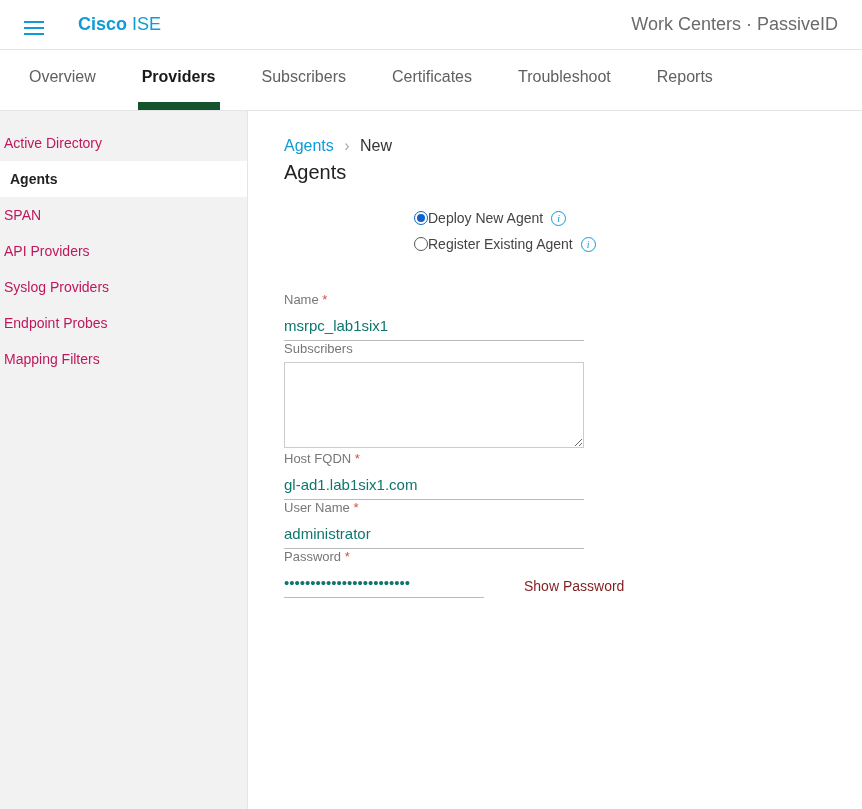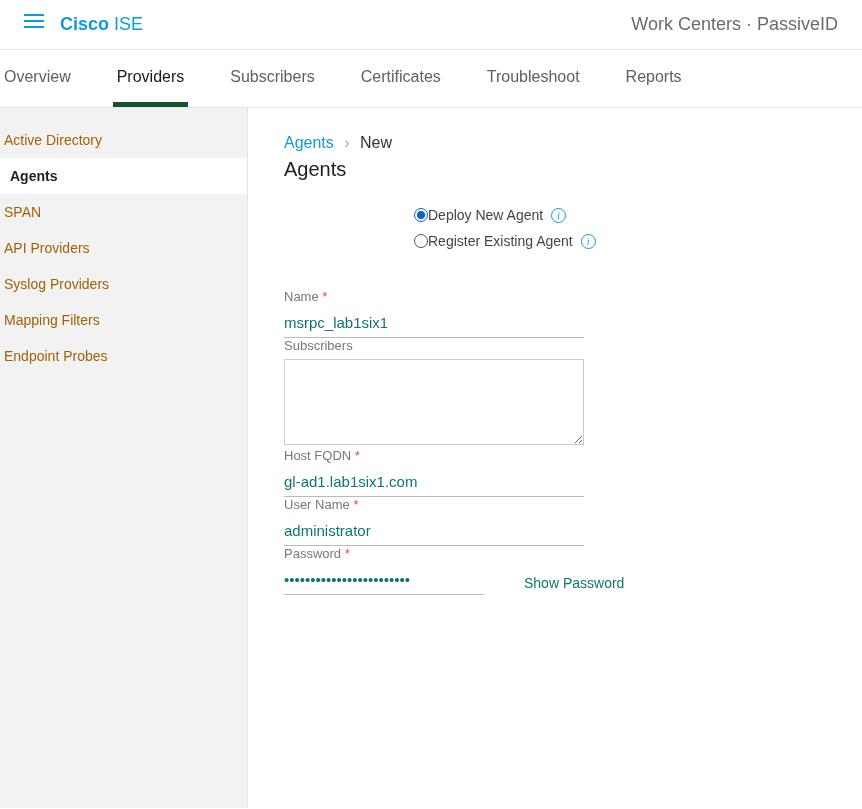--- a/index.html
+++ b/index.html
@@ -11,22 +11,22 @@
     }
     .header {
       display: flex;
       align-items: center;
       justify-content: space-between;
       padding: 14px 24px;
       border-bottom: 1px solid #e5e5e5;
     }
     .header-left {
       display: flex;
-      align-items: flex-start;
-      gap: 16px;
+      align-items: flex-end;
+      gap: 34px;
     }
     .hamburger {
       display: flex;
       flex-direction: column;
       gap: 4px;
       cursor: pointer;
     }
     .hamburger span {
       display: block;
       width: 20px;
@@ -42,49 +42,49 @@
       font-weight: 300;
       color: #0f9bd7;
     }
     .header-right {
       font-size: 18px;
       color: #6b6b6b;
     }
     .tabs {
       display: flex;
       gap: 38px;
-      padding: 0 0;
+      padding: 0 25px;
       border-bottom: 1px solid #e5e5e5;
     }
     .tab {
       padding: 18px 4px 16px 4px;
       font-size: 16px;
       color: #606060;
       cursor: pointer;
       border-bottom: 3px solid transparent;
     }
     .tab.active {
       color: #1a1a1a;
-      font-weight: 400;
-      border-bottom: 5px solid #14532d;
+      font-weight: 700;
+      border-bottom: 8px solid #14532d;
     }
     .body {
       display: flex;
       min-height: 700px;
     }
     .sidebar {
       width: 248px;
       background: #f2f2f2;
       border-right: 1px solid #e5e5e5;
       padding-top: 14px;
     }
     .sidebar-item {
       padding: 10px 4px 10px 4px;
       font-size: 14px;
-      color: #a16207;
+      color: #be185d;
       cursor: pointer;
     }
     .sidebar-item.active {
       background: #fff;
       color: #222;
       font-weight: 600;
       padding-left: 10px;
     }
     .content {
       flex: 1;
@@ -189,21 +189,21 @@
       font-family: inherit;
       outline: none;
     }
     .password-row {
       display: flex;
       align-items: flex-end;
       gap: 40px;
     }
     .show-password {
       font-size: 14px;
-      color: #0f766e;
+      color: #7f1d1d;
       cursor: pointer;
       padding-bottom: 4px;
     }
   </style>
 </head>
 <body>
 
 <div class="header">
   <div class="header-left">
     <div class="hamburger">
@@ -227,22 +227,22 @@
   <div class="tab">Reports</div>
 </div>
 
 <div class="body">
   <div class="sidebar">
     <div class="sidebar-item">Active Directory</div>
     <div class="sidebar-item active">Agents</div>
     <div class="sidebar-item">SPAN</div>
     <div class="sidebar-item">API Providers</div>
     <div class="sidebar-item">Syslog Providers</div>
+    <div class="sidebar-item">Endpoint Probes</div>
     <div class="sidebar-item">Mapping Filters</div>
-    <div class="sidebar-item">Endpoint Probes</div>
   </div>
 
   <div class="content">
     <div class="breadcrumb">
       <span class="link">Agents</span>
       <span class="sep">›</span>
       <span class="current">New</span>
     </div>
     <h1 class="page-title">Agents</h1>
 

